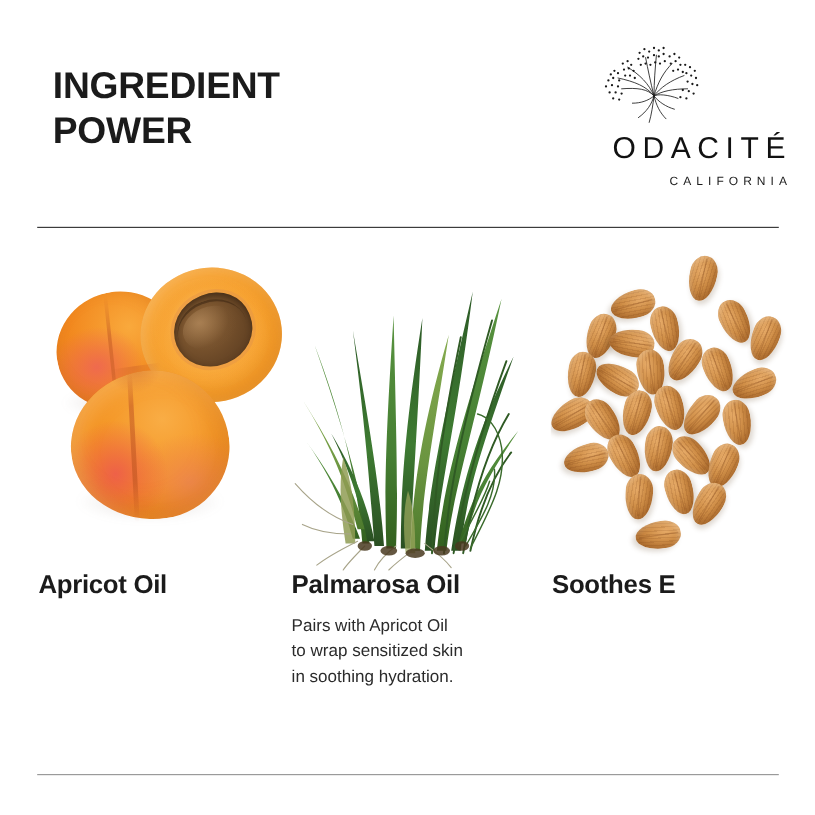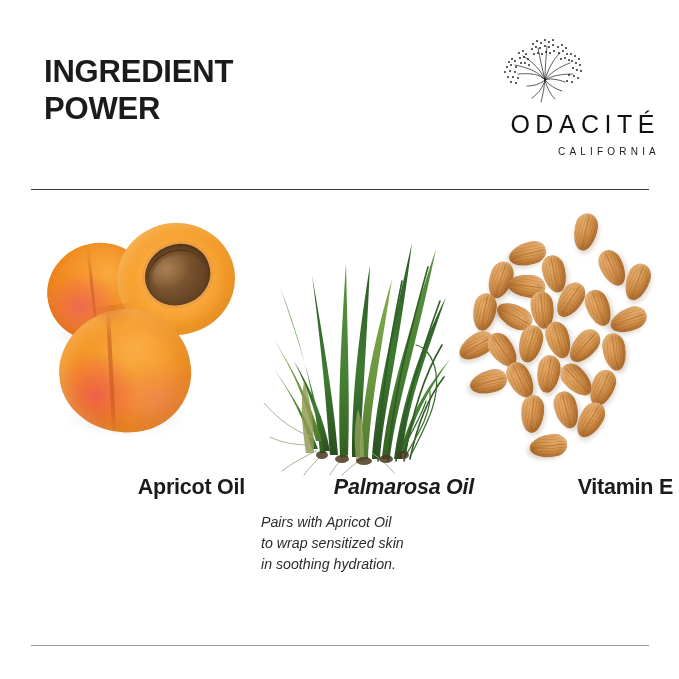--- a/index.html
+++ b/index.html
@@ -90,38 +90,37 @@
     top: 205px;
     width: 679px;
     height: 430px;
   }
   .col {
     position: absolute;
     top: 0;
     width: 214px;
   }
   .col-1 { left: 31px; }
-  .col-2 { left: 260px; font-style: italic; }
+  .col-2 { left: 242px; }
   .col-3 { left: 459px; }
 
   .art {
     position: relative;
     width: 214px;
     height: 272px;
     overflow: hidden;
   }
   .ing-title {
     font-size: 21.5px;
     font-weight: 700;
     letter-spacing: -0.25px;
     color: #1b1b1b;
     margin: 0 0 13px 1px;
     line-height: 1;
     white-space: nowrap;
-    text-align: right;
   }
   .ing-desc {
     font-size: 14.2px;
     font-weight: 400;
     line-height: 1.5;
     color: #2b2b2b;
     margin: 0 0 0 1px;
     white-space: pre-line;
   }
 
@@ -473,20 +472,20 @@
         <div class="almond" style="left:18px;  top:158px; transform:rotate(74deg);"></div>
         <div class="almond" style="left:50px;  top:156px; transform:rotate(-28deg);"></div>
         <div class="almond" style="left:78px;  top:150px; transform:rotate(8deg);"></div>
         <div class="almond" style="left:106px; top:156px; transform:rotate(-44deg);"></div>
         <div class="almond" style="left:132px; top:164px; transform:rotate(22deg);"></div>
         <div class="almond" style="left:62px;  top:190px; transform:rotate(4deg);"></div>
         <div class="almond" style="left:96px;  top:186px; transform:rotate(-16deg);"></div>
         <div class="almond" style="left:120px; top:196px; transform:rotate(30deg);"></div>
         <div class="almond" style="left:78px;  top:222px; transform:rotate(82deg);"></div>
       </div>
-      <h2 class="ing-title">Vitamin E</h2>
+      <h2 class="ing-title">Soothes E</h2>
     </div>
 
   </div>
 
   <div class="rule rule-bottom"></div>
 
 </div>
 
 </body></html>

